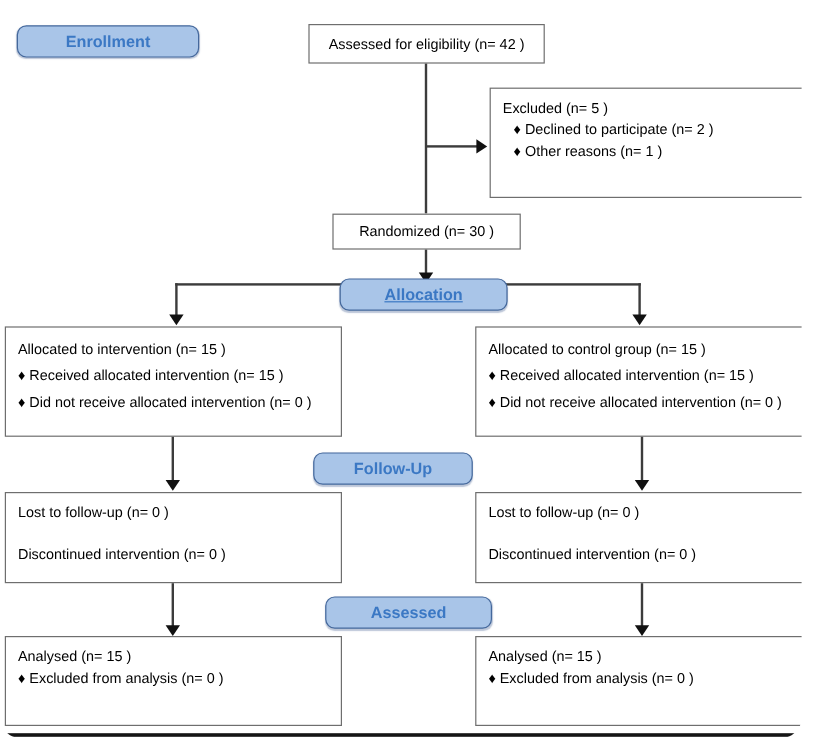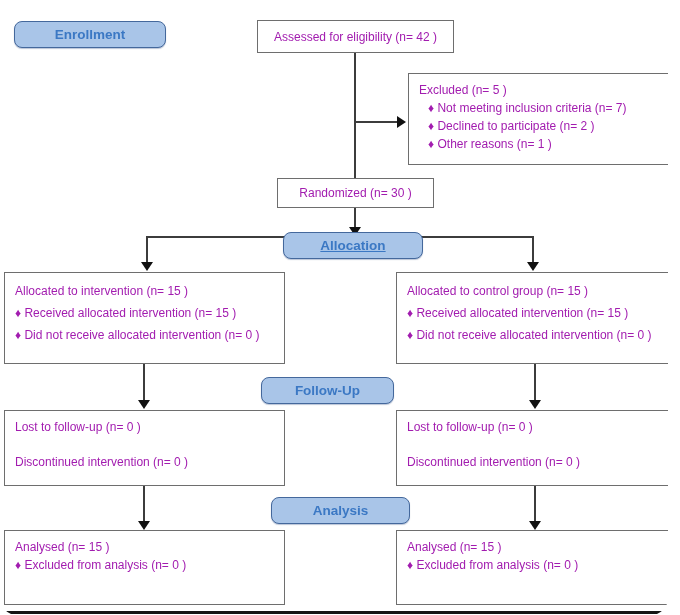--- a/index.html
+++ b/index.html
@@ -4,21 +4,21 @@
 <style>
   html,body{margin:0;padding:0;background:#ffffff;}
   .canvas{
     position:relative;width:668px;height:615px;background:#ffffff;
     font-family:"Liberation Sans","DejaVu Sans",sans-serif;
     color:#3a3a3a;overflow:hidden;border-radius:17px;
   }
   
   .fbox{
     position:absolute;background:#ffffff;border:1.5px solid #6e6e6e;
-    box-sizing:border-box;font-size:12px;line-height:18px;color:#a21caf;
+    box-sizing:border-box;font-size:12px;line-height:18px;color:#000000;
   }
   .fbox.centered{display:flex;align-items:center;justify-content:center;text-align:center;}
   .fbox.padded{padding:7px 10px;}
   .fbox .bullets div{padding-left:9px;}
   .fbox.wide-lines div{line-height:22px;}
   .fbox.gap-lines div.first{margin-bottom:17px;}
   
   .stage{
     position:absolute;background:#a9c5e8;border:1.6px solid #44689c;
     border-radius:8px;box-sizing:border-box;
@@ -51,21 +51,20 @@
   <div class="fbox centered" style="left:257px;top:20px;width:197px;height:33px;">Assessed for eligibility (n= 42 )</div>
 
   <div class="vline" style="left:354px;top:53px;height:125px;"></div>
 
   <div class="hline" style="left:355px;top:121px;width:43px;"></div>
   <div class="arr-right" style="left:397px;top:116px;"></div>
 
   <div class="fbox padded" style="left:408px;top:73px;width:264px;height:92px;">
     <div>Excluded  (n= 5 )</div>
     <div class="bullets">
-      <div>♦ Not meeting inclusion criteria (n= 7)</div>
       <div>♦ Declined to participate (n= 2 )</div>
       <div>♦ Other reasons (n= 1 )</div>
     </div>
   </div>
 
   <div class="fbox centered" style="left:277px;top:178px;width:157px;height:30px;">Randomized (n= 30 )</div>
 
   <div class="vline" style="left:354px;top:208px;height:21px;"></div>
   <div class="arr-down" style="left:349px;top:227px;"></div>
 
@@ -103,21 +102,21 @@
   <div class="fbox padded gap-lines" style="left:396px;top:410px;width:278px;height:76px;">
     <div class="first">Lost to follow-up (n= 0 )</div>
     <div>Discontinued intervention (n= 0 )</div>
   </div>
 
   <div class="vline" style="left:143px;top:486px;height:36px;"></div>
   <div class="arr-down" style="left:138px;top:521px;"></div>
   <div class="vline" style="left:534px;top:486px;height:36px;"></div>
   <div class="arr-down" style="left:529px;top:521px;"></div>
 
-  <div class="stage" style="left:271px;top:497px;width:139px;height:27px;">Analysis</div>
+  <div class="stage" style="left:271px;top:497px;width:139px;height:27px;">Assessed</div>
 
   <div class="fbox padded" style="left:4px;top:530px;width:281px;height:75px;">
     <div>Analysed  (n= 15 )</div>
     <div>♦ Excluded from analysis (n= 0 )</div>
   </div>
   <div class="fbox padded" style="left:396px;top:530px;width:278px;height:75px;">
     <div>Analysed  (n= 15 )</div>
     <div>♦ Excluded from analysis (n= 0 )</div>
   </div>
 

